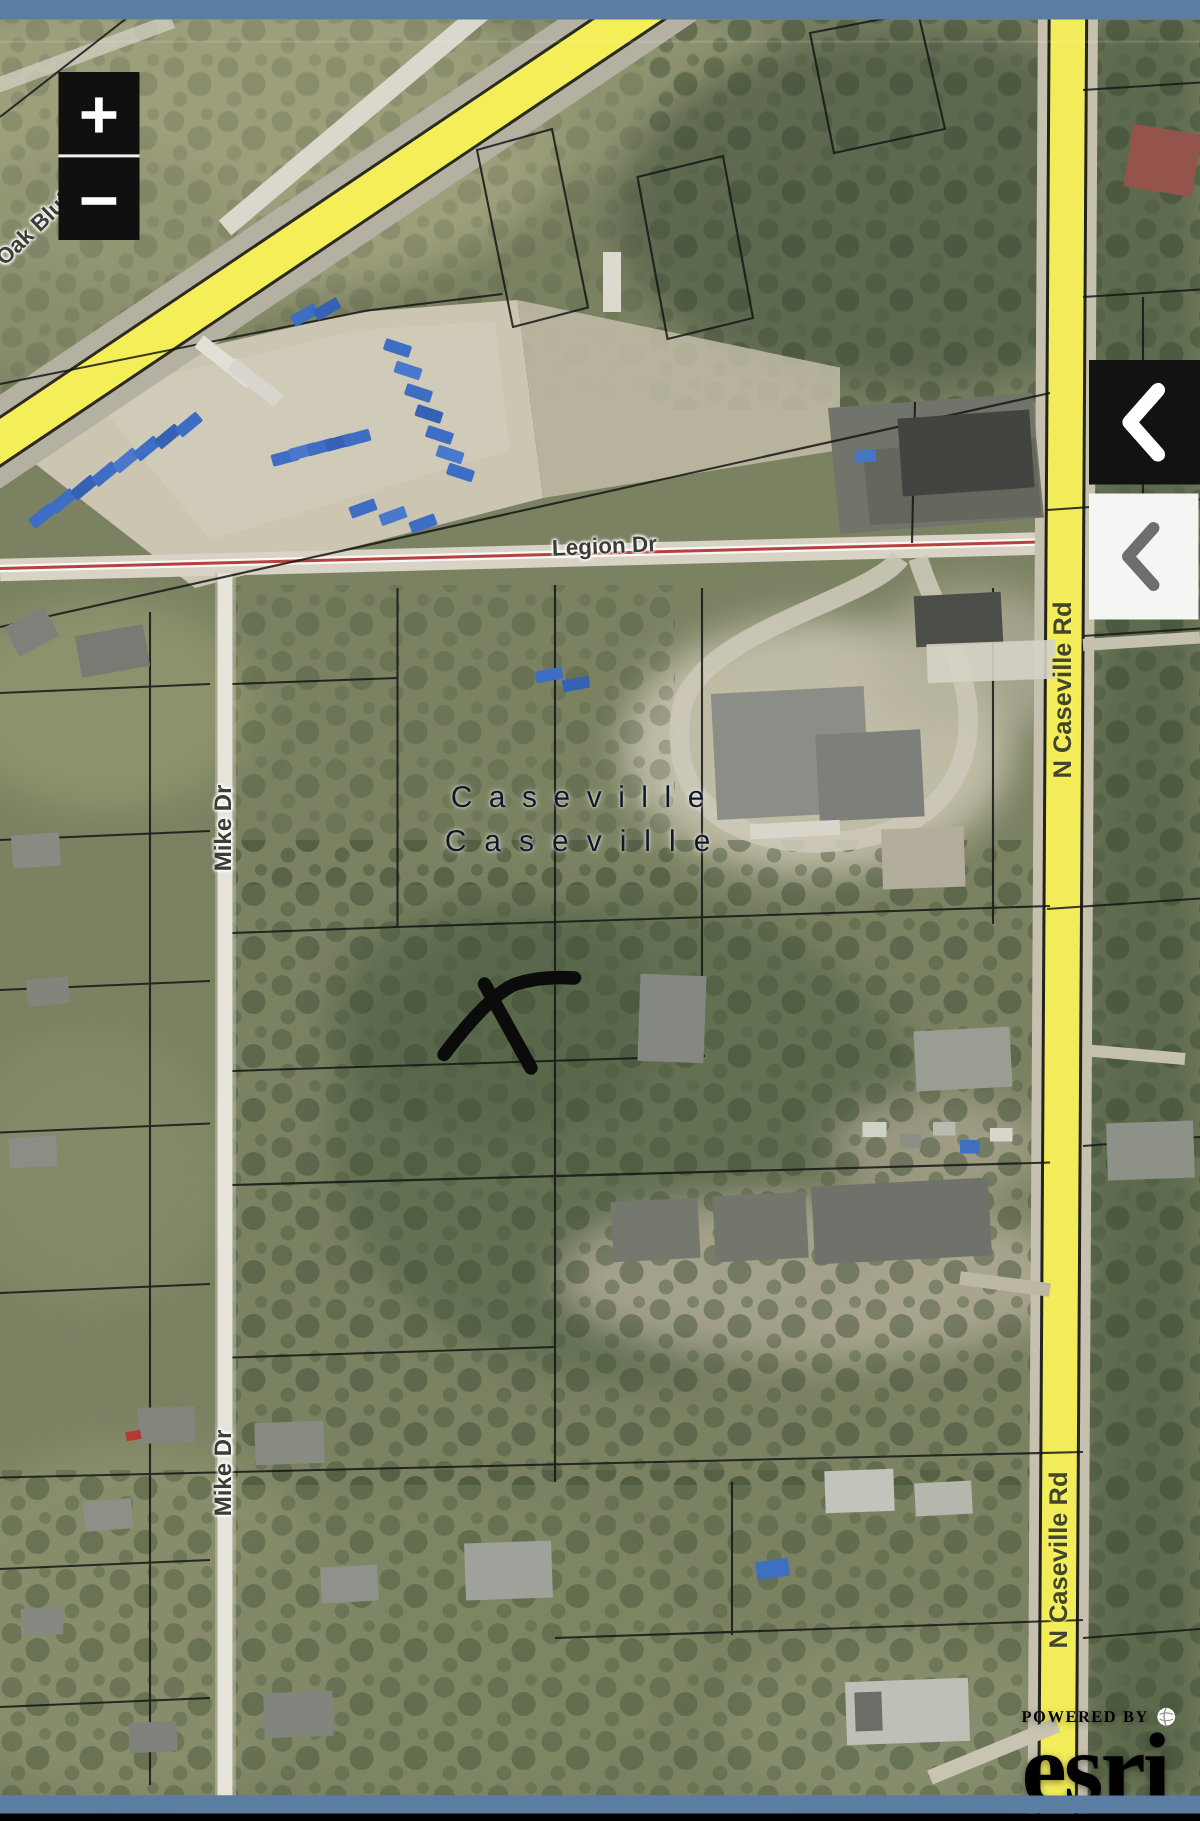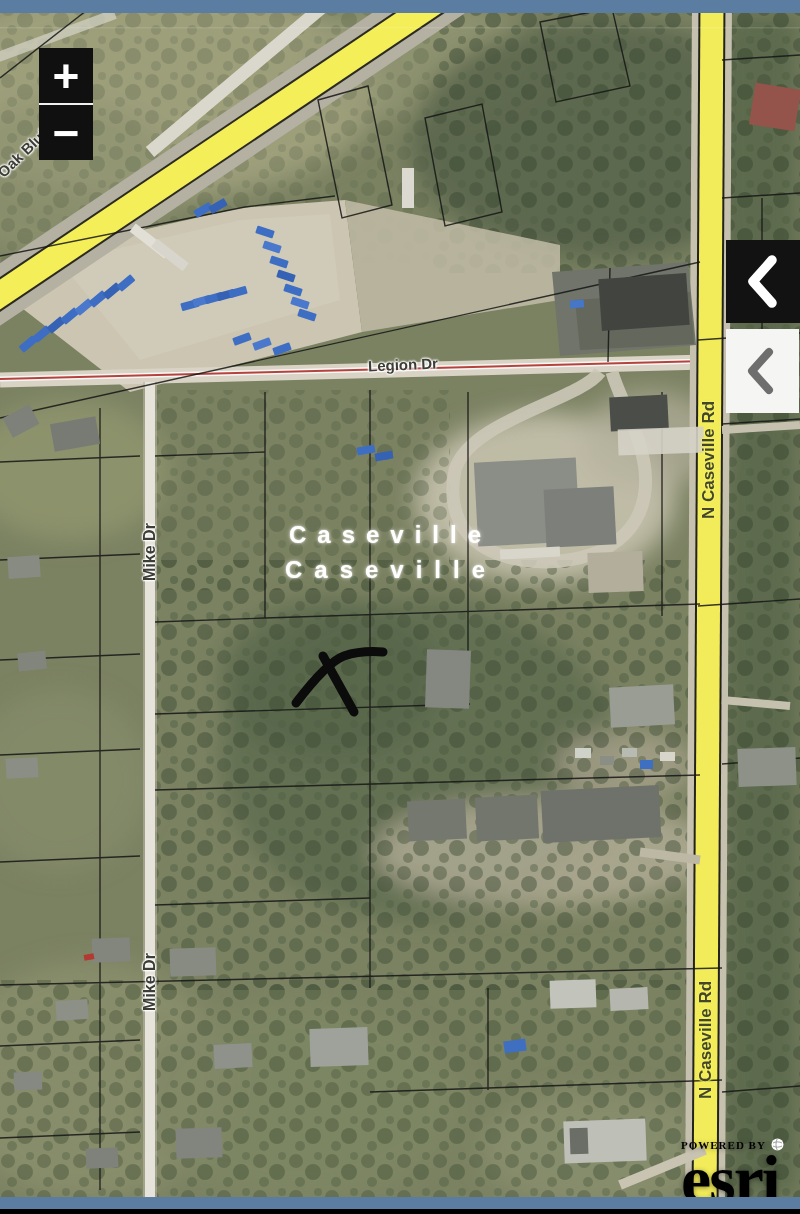--- a/index.html
+++ b/index.html
@@ -29,21 +29,21 @@
   .lbl-caseville-upper,.lbl-caseville-lower{
     font-size:17px;color:#41462d;
     text-shadow:-1px 0 2px rgba(246,240,96,.8),1px 0 2px rgba(246,240,96,.8),
                 0 -1px 2px rgba(246,240,96,.8),0 1px 2px rgba(246,240,96,.8);
   }
   .lbl-caseville-upper{left:709px;top:460px;transform:translate(-50%,-50%) rotate(-90deg);position:absolute;}
   .lbl-caseville-lower{left:706px;top:1040px;transform:translate(-50%,-50%) rotate(-90deg);position:absolute;}
 
   .township{position:absolute;left:260px;top:518px;width:250px;text-align:center;z-index:9;}
   .township div{
-    color:#ffffff;font-size:24px;font-weight:bold;line-height:1.45;
+    color:#0f172a;font-size:20px;font-weight:normal;line-height:1.45;
     letter-spacing:11px;padding-left:11px;
     text-shadow:0 0 2px rgba(238,238,230,.95),0 0 5px rgba(238,238,230,.65);
   }
   .township .line2{letter-spacing:12px;padding-left:12px;}
 
   
   .zoom-control{position:absolute;left:39px;top:48px;width:54px;z-index:30;}
   .zoom-btn{
     width:54px;height:55px;background:#101010;color:#fff;
     display:flex;align-items:center;justify-content:center;

